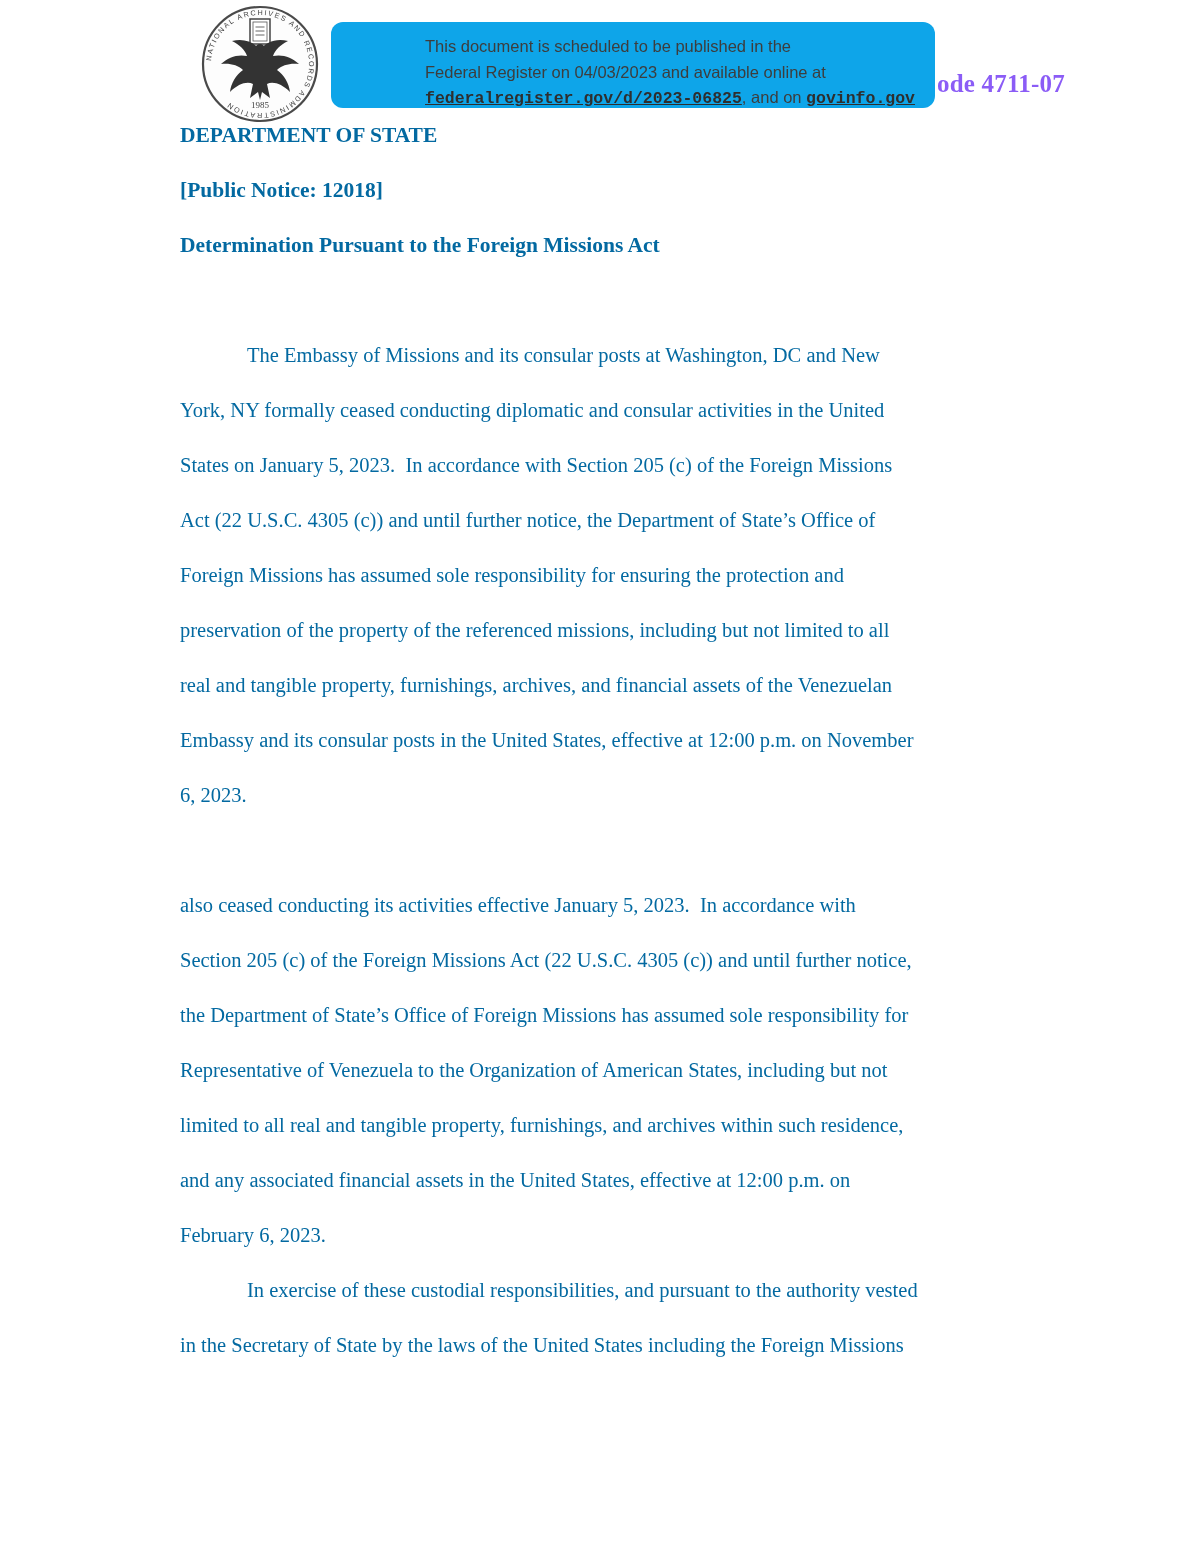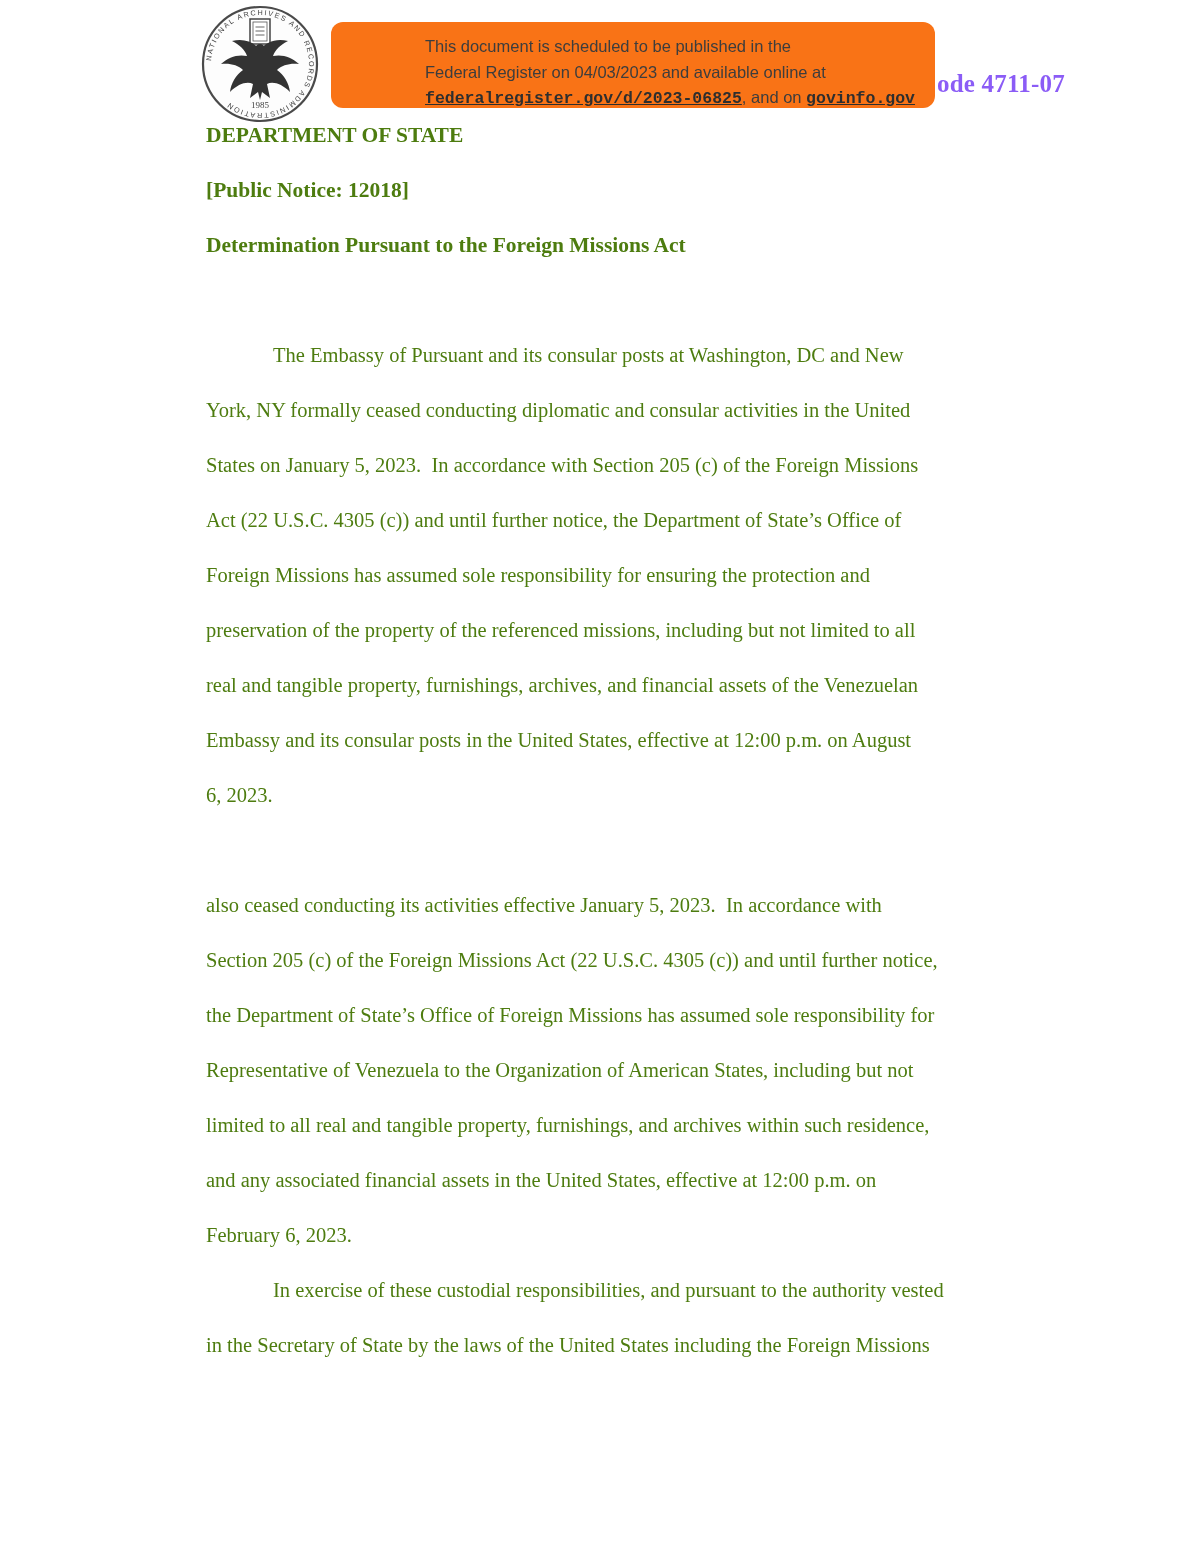--- a/index.html
+++ b/index.html
@@ -10,38 +10,38 @@
     background:#ffffff;
     font-family:"Liberation Serif",serif;
     overflow:hidden;
   }
   
   .seal{
     position:absolute;left:200px;top:4px;width:120px;height:120px;
   }
   .banner{
     position:absolute;left:331px;top:22px;width:604px;height:86px;
-    background:#f97316;border-radius:12px;
+    background:#0ea5e9;border-radius:12px;
   }
   .banner-text{
     padding:12px 8px 0 94px;
     font-family:"Liberation Sans",sans-serif;
     font-size:16.5px;line-height:25.5px;color:#3d3d3d;
   }
   .banner-link{
     font-weight:bold;text-decoration:underline;color:#2e2e2e;cursor:pointer;font-family:Liberation Mono, monospace;
   }
   .billing{
     position:absolute;left:937px;top:70px;
     font-weight:bold;font-size:25px;color:#8b5cf6;letter-spacing:0.2px;
   }
   
   .doc{
-    position:absolute;left:206px;top:108px;width:910px;
-    font-size:20.5px;line-height:55px;color:#4d7c0f;
+    position:absolute;left:180px;top:108px;width:910px;
+    font-size:20.5px;line-height:55px;color:#0369a1;
   }
   .line{white-space:pre;}
   .bold{font-weight:bold;font-size:21.5px;}
   .para.space-before{margin-top:55px;}
   .para .line.first{padding-left:67px;}
 </style>
 </head>
 <body>
 
 <div class="page">
@@ -97,28 +97,28 @@
 
     <div class="billing">ode 4711-07</div>
   </div>
 
   <div class="doc">
     <div class="line bold">DEPARTMENT OF STATE</div>
     <div class="line bold">[Public Notice: 12018]</div>
     <div class="line bold">Determination Pursuant to the Foreign Missions Act</div>
     <div id="paragraphs">
         <div class="para space-before">
-          <div class="line first">The Embassy of Pursuant and its consular posts at Washington, DC and New</div>
+          <div class="line first">The Embassy of Missions and its consular posts at Washington, DC and New</div>
           <div class="line">York, NY formally ceased conducting diplomatic and consular activities in the United</div>
           <div class="line">States on January 5, 2023.  In accordance with Section 205 (c) of the Foreign Missions</div>
           <div class="line">Act (22 U.S.C. 4305 (c)) and until further notice, the Department of State’s Office of</div>
           <div class="line">Foreign Missions has assumed sole responsibility for ensuring the protection and</div>
           <div class="line">preservation of the property of the referenced missions, including but not limited to all</div>
           <div class="line">real and tangible property, furnishings, archives, and financial assets of the Venezuelan</div>
-          <div class="line">Embassy and its consular posts in the United States, effective at 12:00 p.m. on August</div>
+          <div class="line">Embassy and its consular posts in the United States, effective at 12:00 p.m. on November</div>
           <div class="line">6, 2023.</div>
         </div>
         <div class="para space-before">
           <div class="line">also ceased conducting its activities effective January 5, 2023.  In accordance with</div>
           <div class="line">Section 205 (c) of the Foreign Missions Act (22 U.S.C. 4305 (c)) and until further notice,</div>
           <div class="line">the Department of State’s Office of Foreign Missions has assumed sole responsibility for</div>
           <div class="line">Representative of Venezuela to the Organization of American States, including but not</div>
           <div class="line">limited to all real and tangible property, furnishings, and archives within such residence,</div>
           <div class="line">and any associated financial assets in the United States, effective at 12:00 p.m. on</div>
           <div class="line">February 6, 2023.</div>

